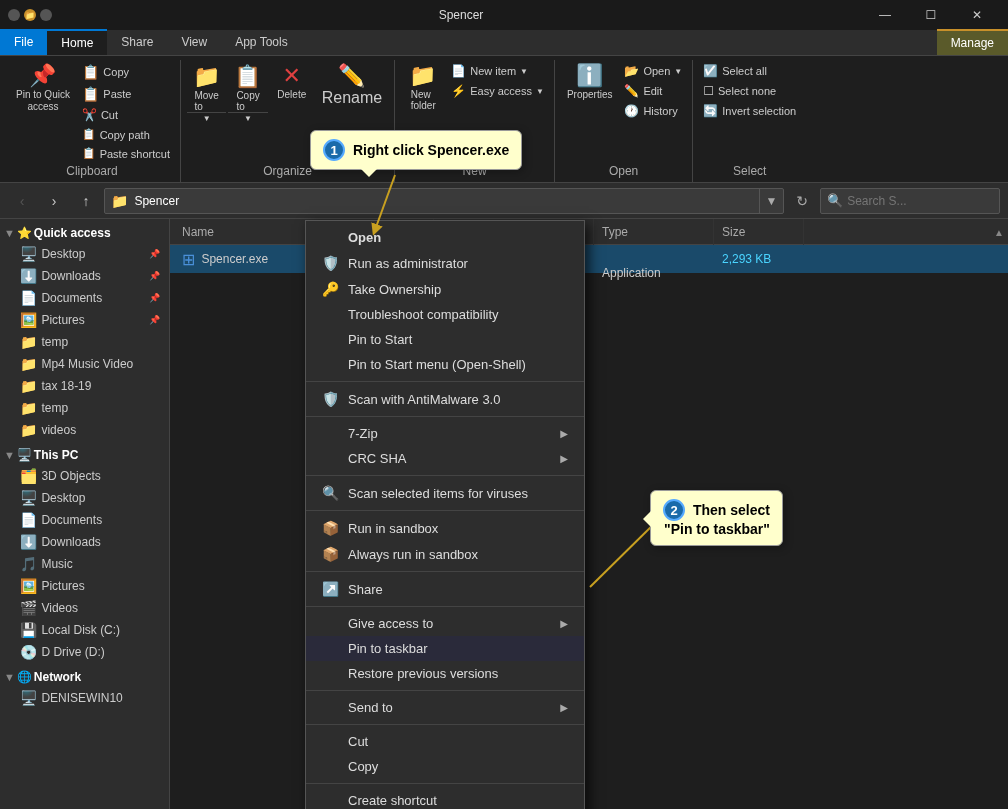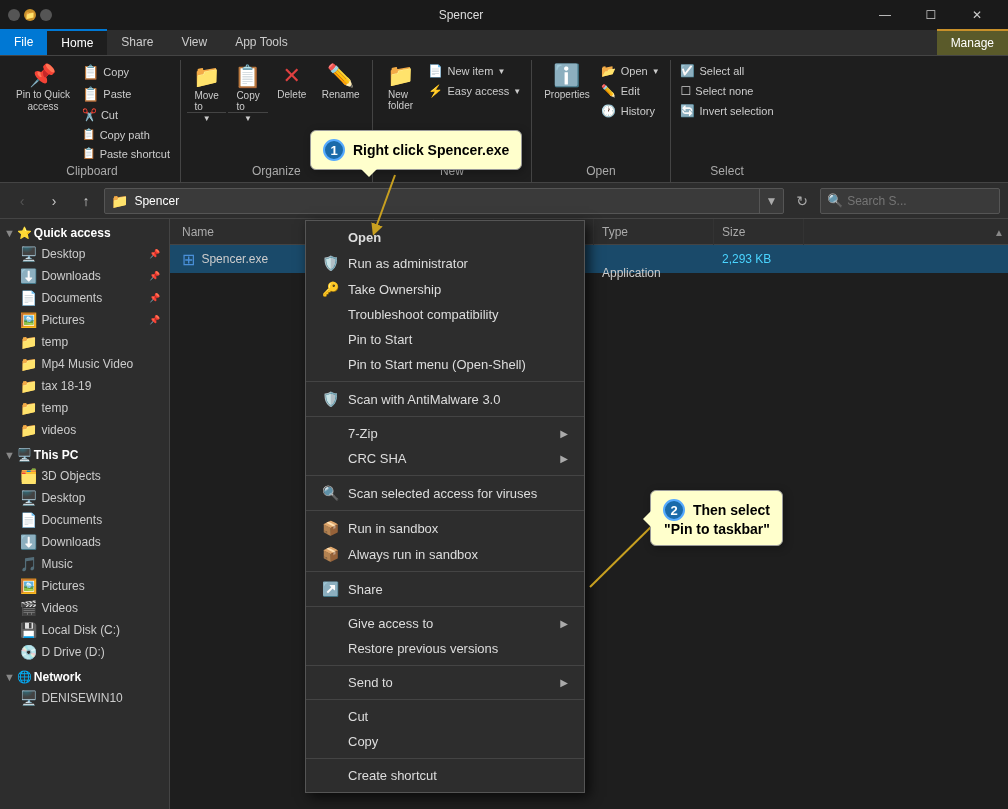--- a/index.html
+++ b/index.html
@@ -178,21 +178,21 @@
           <span style="font-size:10px;">Copy<br>to</span>
         </div>
         <div class="ribbon-split-arrow">▼</div>
       </div>
       <div class="ribbon-btn">
         <span class="ri" style="color:#e04040;">✕</span>
         <span style="font-size:10px;">Delete</span>
       </div>
       <div class="ribbon-btn">
         <span class="ri">✏️</span>
-        <span style="font-size:10px;">Rename</span>
+        <span style="font-size:16px;">Rename</span>
       </div>
     </div>
     <div class="ribbon-group-label">Organize</div>
   </div>
 
   <div class="ribbon-group">
     <div class="ribbon-items">
       <div class="ribbon-btn">
         <span class="ri">📁</span>
         <span style="font-size:10px;">New<br>folder</span>
@@ -445,41 +445,45 @@
     <span class="cm-arrow">▶</span>
   </div>
   <div class="cm-item">
     <span class="cm-icon"></span>
     <span>CRC SHA</span>
     <span class="cm-arrow">▶</span>
   </div>
   <div class="cm-separator"></div>
   <div class="cm-item">
     <span class="cm-icon">🔍</span>
-    <span>Scan selected access for viruses</span>
+    <span>Scan selected items for viruses</span>
   </div>
   <div class="cm-separator"></div>
   <div class="cm-item">
     <span class="cm-icon" style="color:#e07820;">📦</span>
     <span>Run in sandbox</span>
   </div>
   <div class="cm-item">
     <span class="cm-icon" style="color:#e07820;">📦</span>
     <span>Always run in sandbox</span>
   </div>
   <div class="cm-separator"></div>
   <div class="cm-item">
     <span class="cm-icon">↗️</span>
     <span>Share</span>
   </div>
   <div class="cm-separator"></div>
   <div class="cm-item">
     <span class="cm-icon"></span>
     <span>Give access to</span>
     <span class="cm-arrow">▶</span>
+  </div>
+  <div class="cm-item" style="background:#2a2a3a;">
+    <span class="cm-icon"></span>
+    <span>Pin to taskbar</span>
   </div>
   <div class="cm-item">
     <span class="cm-icon"></span>
     <span>Restore previous versions</span>
   </div>
   <div class="cm-separator"></div>
   <div class="cm-item">
     <span class="cm-icon"></span>
     <span>Send to</span>
     <span class="cm-arrow">▶</span>

